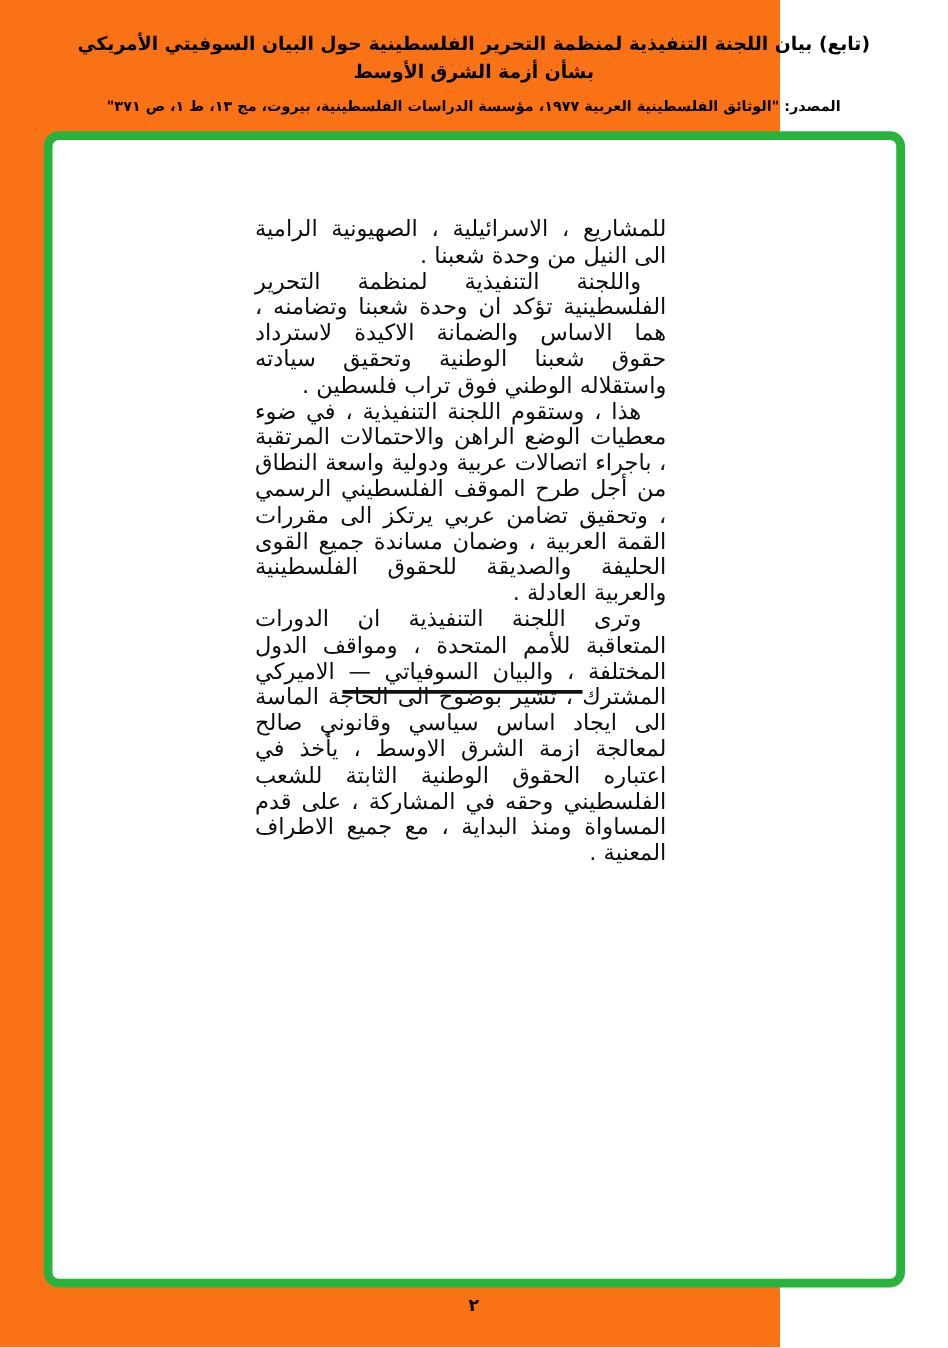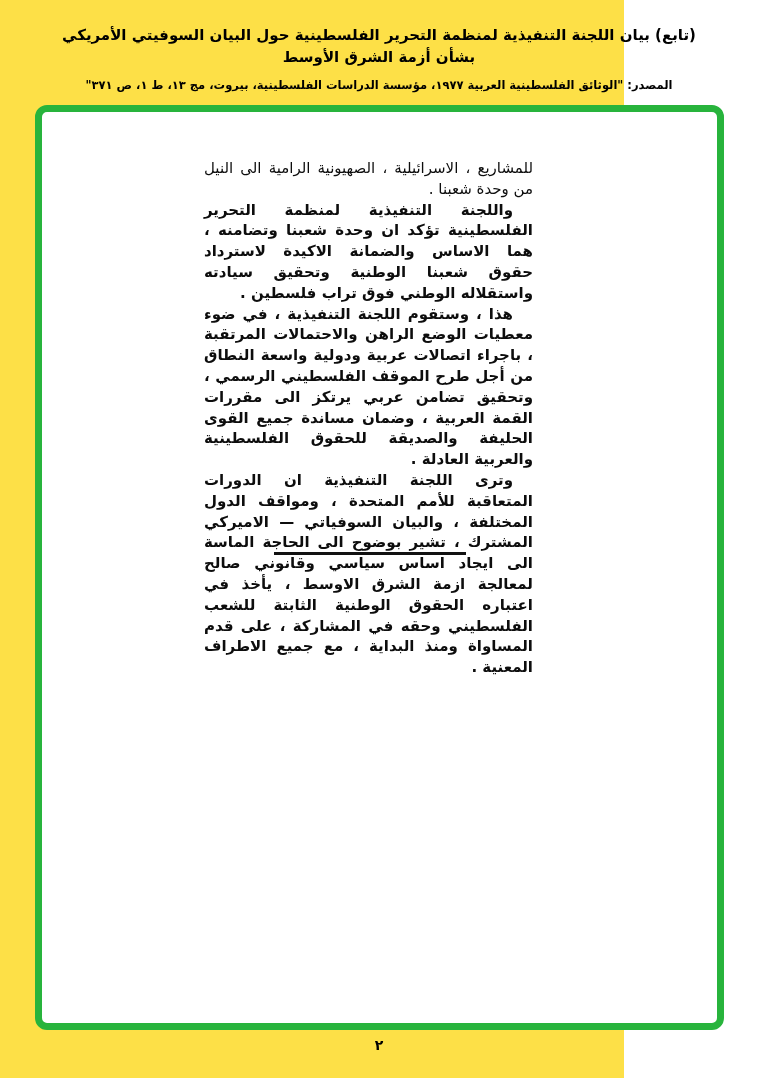--- a/index.html
+++ b/index.html
@@ -8,21 +8,21 @@
     background: #ffffff;
     width: 758px;
     height: 1078px;
     overflow: hidden;
     font-family: "DejaVu Sans", sans-serif;
   }
   .page {
     position: relative;
     width: 624px;
     height: 1078px;
-    background: #fde047;
+    background: #f97316;
   }
   .doc-header {
     position: absolute;
     top: 24px;
     left: 0;
     width: 758px;
     text-align: center;
     direction: rtl;
     color: #000000;
   }
@@ -46,37 +46,36 @@
     top: 105px;
     width: 675px;
     height: 911px;
     border: 7px solid #28b43c;
     border-radius: 12px;
     background: #ffffff;
   }
   .doc-body {
     position: absolute;
     left: 204px;
-    top: 158px;
+    top: 174px;
     width: 329px;
     direction: rtl;
     text-align: justify;
-    font-size: 15px;
+    font-size: 18px;
     line-height: 20.8px;
     color: #0d0d0d;
     font-weight: 500;
   }
   .doc-body p {
     margin: 0;
     text-align: justify;
     text-justify: inter-word;
   }
   .doc-body p.indented {
     text-indent: 20px;
-    font-weight: bold;
   }
   .closing-rule {
     position: absolute;
     left: 274px;
     top: 552px;
     width: 192px;
     height: 3px;
     background: #111111;
   }
   .page-number {

